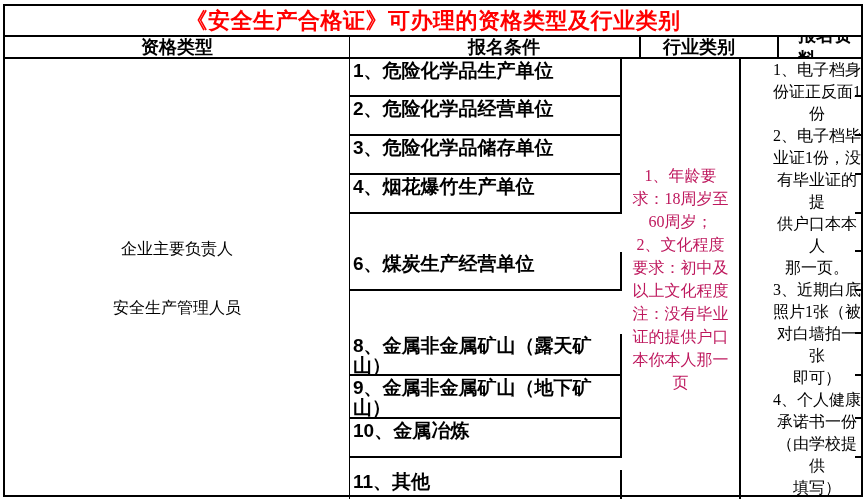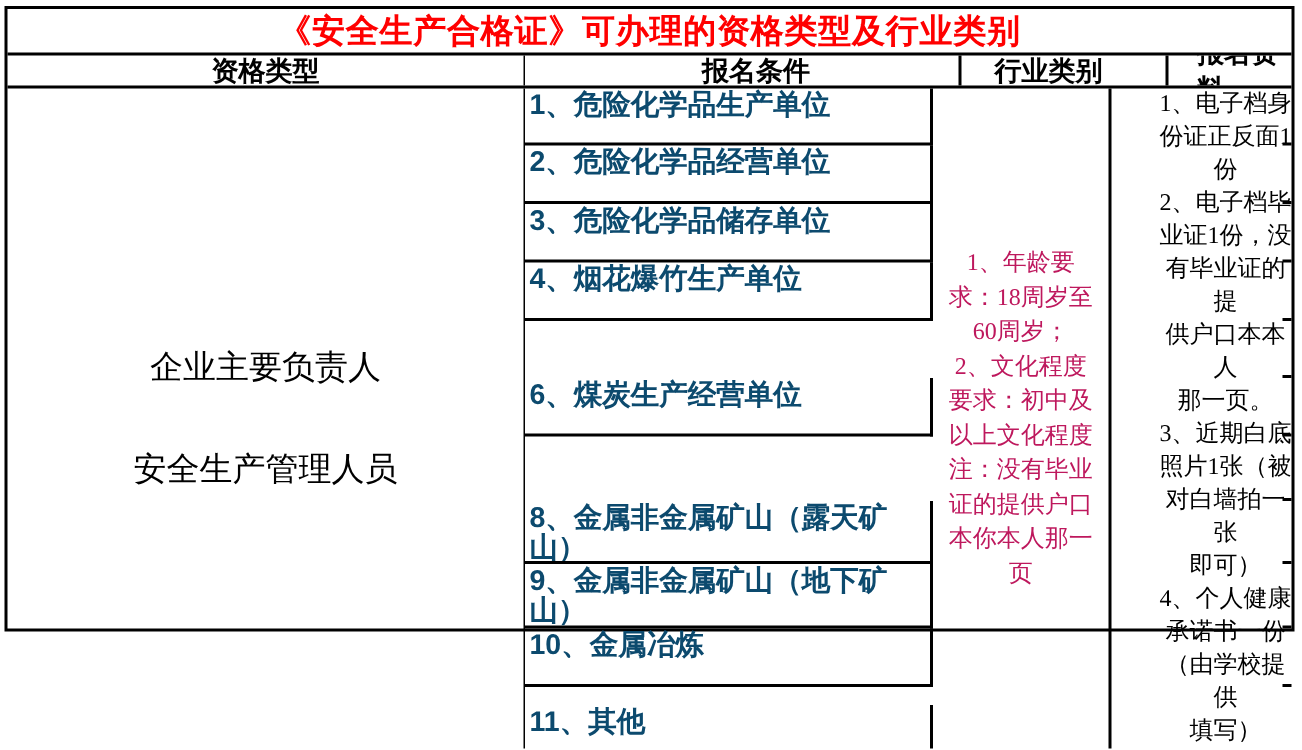--- a/index.html
+++ b/index.html
@@ -5,21 +5,21 @@
   * { box-sizing: border-box; margin: 0; padding: 0; }
   html, body {
     width: 868px; height: 500px;
     background: #ffffff;
     font-family: "Liberation Sans", sans-serif;
     overflow: hidden;
   }
   .table {
     position: absolute;
     left: 3px; top: 4px;
-    width: 860px; height: 417px;
+    width: 860px; height: 493px;
     border: 2px solid #000;
     background: #fff;
   }
   .title-row {
     height: 31px;
     border-bottom: 2px solid #000;
     display: flex; align-items: center; justify-content: center;
     font-family: "Liberation Sans", sans-serif;
     font-weight: bold; font-size: 22px;
     color: #FF0000;
@@ -47,29 +47,29 @@
     grid-template-rows: 38px 39px 39px 39px 38px 39px 43px 42px 43px 39px auto;
     height: 436px;
   }
   .qual-cell {
     grid-column: 1; grid-row: 1 / -1;
     border-right: 1px solid #000;
     display: flex; flex-direction: column;
     align-items: center; justify-content: center;
     gap: 38px;
     font-family: "Liberation Serif", serif;
-    font-size: 22px; color: #000;
+    font-size: 16px; color: #000;
   }
   .ind-row {
     grid-column: 2;
     border-right: 2px solid #000;
     border-bottom: 2px solid #000;
     padding: 2px 0 0 3px;
     font-weight: bold; font-size: 19px; line-height: 20px;
-    color: #0c4a6e;
+    color: #000000;
     white-space: pre-line;
     overflow: hidden;
   }
   .ind-row.last { border-bottom: none; margin-top: 12px; }
   .r1{grid-row:1} .r2{grid-row:2} .r3{grid-row:3} .r4{grid-row:4}
   .r5{grid-row:5} .r6{grid-row:6} .r7{grid-row:7} .r8{grid-row:8}
   .r9{grid-row:9} .r10{grid-row:10} .r11{grid-row:11}
   .cond-cell {
     grid-column: 3; grid-row: 1 / -1;
     border-right: 2px solid #000;

